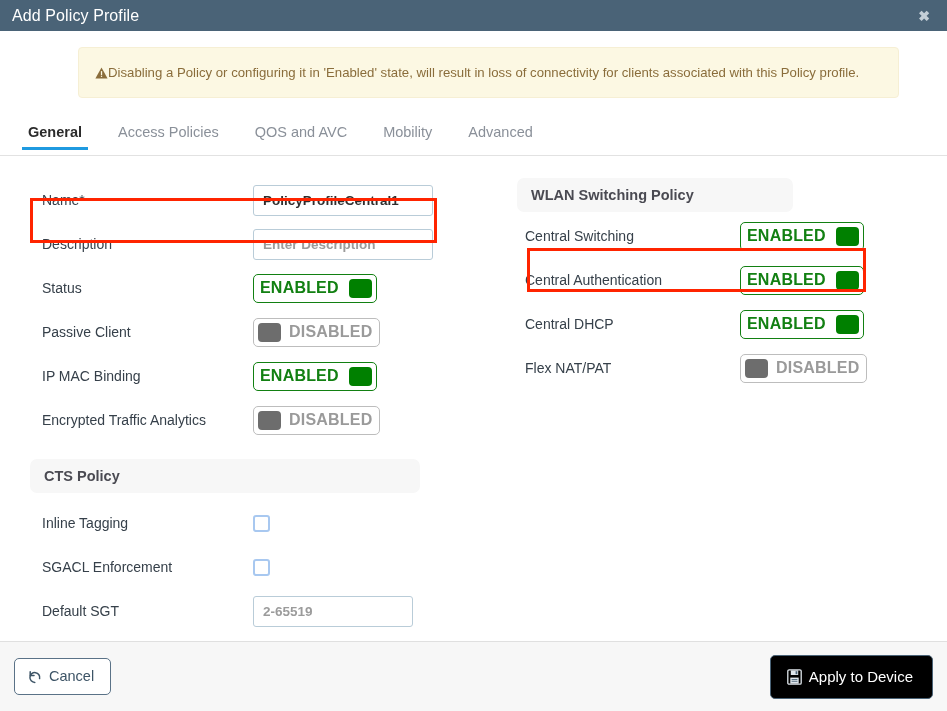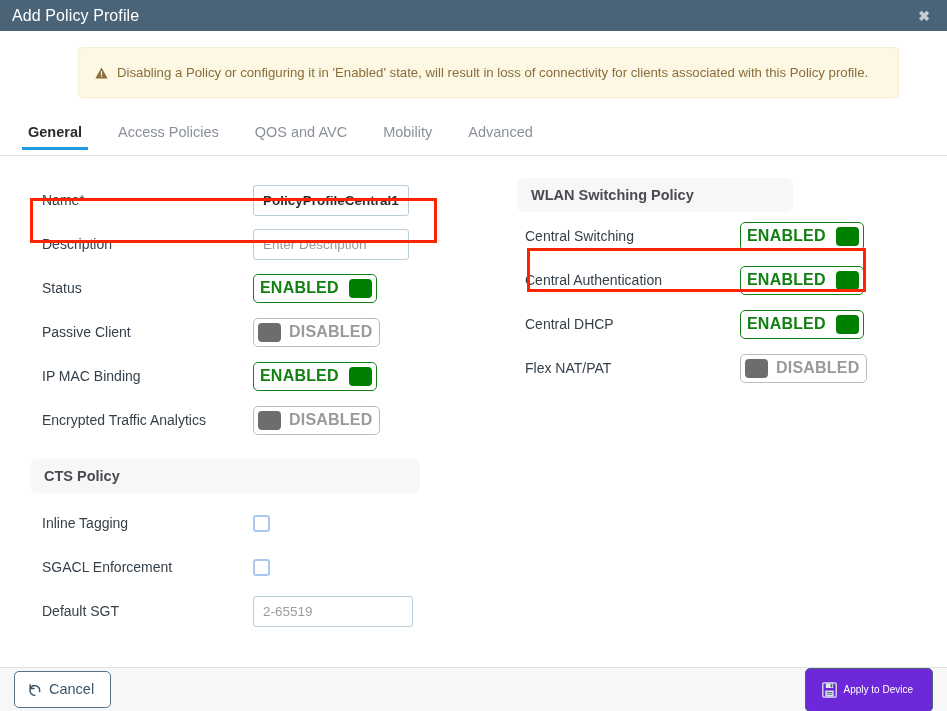--- a/index.html
+++ b/index.html
@@ -59,21 +59,20 @@
   .warn-wrap {
     padding: 16px 48px 0 78px;
   }
   .warn-banner {
     background: #fcf8e3;
     border: 1px solid #f6efd4;
     border-radius: 4px;
     padding: 13px 16px;
     display: flex;
     align-items: center;
-    gap: 9px;
     min-height: 51px;
   }
   .warn-icon {
     width: 13px;
     height: 12px;
     flex: 0 0 auto;
     position: relative;
     top: 0px;
   }
   .warn-text {
@@ -132,33 +131,33 @@
     font-size: 14px;
     color: #36404a;
     line-height: 1;
   }
   .col-left .row-label  { width: 223px; flex: 0 0 223px; padding-left: 12px; }
   .col-right .row-label { width: 223px; flex: 0 0 223px; padding-left: 8px; }
   .row-control { display: flex; align-items: center; }
 
   
   .text-input {
-    width: 156px;
+    width: 180px;
     height: 31px;
     border: 1px solid #b9ccd8;
     border-radius: 3px;
     background: #ffffff;
     display: flex;
     align-items: center;
     padding: 0 9px;
     font-size: 13.5px;
     cursor: text;
   }
   .text-input.filled { color: #2f2f2f; font-weight: bold; }
-  .text-input.placeholder { color: #9b9b9b; font-weight: normal; }
+  .text-input.placeholder { color: #9b9b9b; font-weight: bold; }
   .text-input.sgt { width: 160px; }
 
   
   .toggle {
     height: 29px;
     border-radius: 5px;
     display: flex;
     align-items: center;
     cursor: pointer;
     user-select: none;
@@ -215,21 +214,21 @@
     border: 3.5px solid #ff2400;
     pointer-events: none;
     z-index: 5;
   }
   #annot-name    { left: 30px;  top: 167px; width: 407px; height: 45px; }
   #annot-central { left: 527px; top: 217px; width: 339px; height: 44px; }
 
   
   .footer {
     flex: 0 0 auto;
-    height: 44px;
+    height: 70px;
     background: #f7f7f7;
     border-top: 1px solid #e0e0e0;
     display: flex;
     align-items: center;
     justify-content: space-between;
     padding: 0 14px;
   }
   .btn {
     display: inline-flex;
     align-items: center;
@@ -240,24 +239,24 @@
     white-space: nowrap;
   }
   .btn-cancel {
     background: #ffffff;
     border: 1px solid #5a7287;
     color: #3d5466;
     font-size: 14.5px;
     padding: 10px 16px 10px 13px;
   }
   .btn-apply {
-    background: #6d28d9;
+    background: #000000;
     border: 1px solid #4a6377;
     color: #ffffff;
-    font-size: 10px;
+    font-size: 15px;
     padding: 13px 19px 13px 16px;
   }
   .icon-svg { display: block; }
 </style>
 </head>
 <body>
 
 <div class="dialog">
 
   <div class="titlebar">

